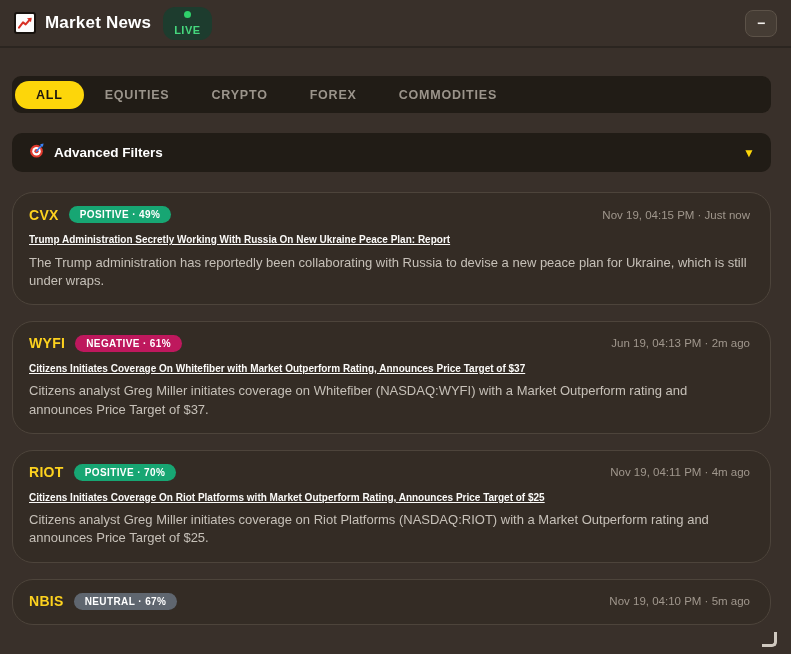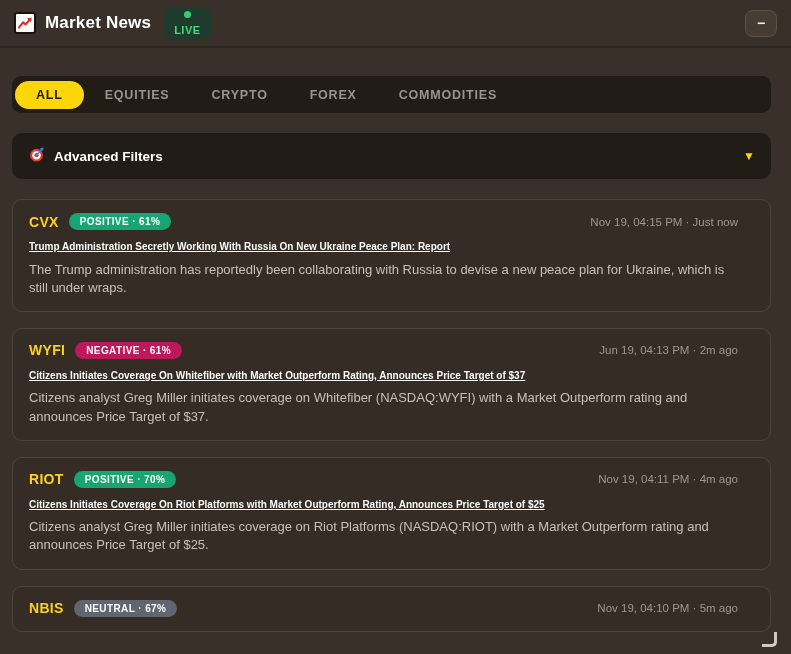--- a/index.html
+++ b/index.html
@@ -42,30 +42,30 @@
   }
   .tab {
     padding: 7px 21px; font-size: 12.5px; font-weight: 700;
     letter-spacing: .8px; color: #9b948b; border-radius: 15px;
     cursor: pointer; white-space: nowrap;
   }
   .tab.active { background: #fdd60a; color: #1c170f; }
   
   .filterbar {
     margin: 20px 20px 0 12px; background: #211c16; border-radius: 10px;
-    display: flex; align-items: center; padding: 0 16px; height: 46px;
+    display: flex; align-items: center; padding: 0 16px; height: 39px;
     cursor: pointer;
   }
   .filter-label { font-size: 13.5px; font-weight: 700; margin-left: 9px; }
   .filter-caret { margin-left: auto; color: #fdd60a; font-size: 12px; }
   
   .news-list { margin: 20px 20px 0 12px; }
   .card {
-    background: #342c25; border: 1px solid #4d443b; border-radius: 10px;
-    padding: 13px 32px 14px 16px; margin-bottom: 16px;
+    background: #342c25; border: 1px solid #4d443b; border-radius: 21px;
+    padding: 13px 20px 14px 16px; margin-bottom: 16px;
   }
   .card-top { display: flex; align-items: center; }
   .ticker { color: #fdd21f; font-size: 14px; font-weight: 800; letter-spacing: .3px; }
   .badge {
     margin-left: 10px; padding: 3px 11px; border-radius: 11px;
     font-size: 10px; font-weight: 800; letter-spacing: .4px; color: #fff;
     white-space: nowrap;
   }
   .badge.positive { background: #17a673; }
   .badge.negative { background: #be185d; }
@@ -125,21 +125,21 @@
   </span>
   <span class="filter-label">Advanced Filters</span>
   <span class="filter-caret">▼</span>
 </div>
 
 <div class="news-list">
 
   <div class="card">
     <div class="card-top">
       <span class="ticker">CVX</span>
-      <span class="badge positive">POSITIVE · 61%</span>
+      <span class="badge positive">POSITIVE · 49%</span>
       <span class="timestamp">Nov 19, 04:15 PM · Just now</span>
     </div>
     <a class="headline">Trump Administration Secretly Working With Russia On New Ukraine Peace Plan: Report</a>
     <div class="summary">The Trump administration has reportedly been collaborating with Russia to devise a new peace plan for Ukraine, which is still under wraps.</div>
   </div>
 
   <div class="card">
     <div class="card-top">
       <span class="ticker">WYFI</span>
       <span class="badge negative">NEGATIVE · 61%</span>

